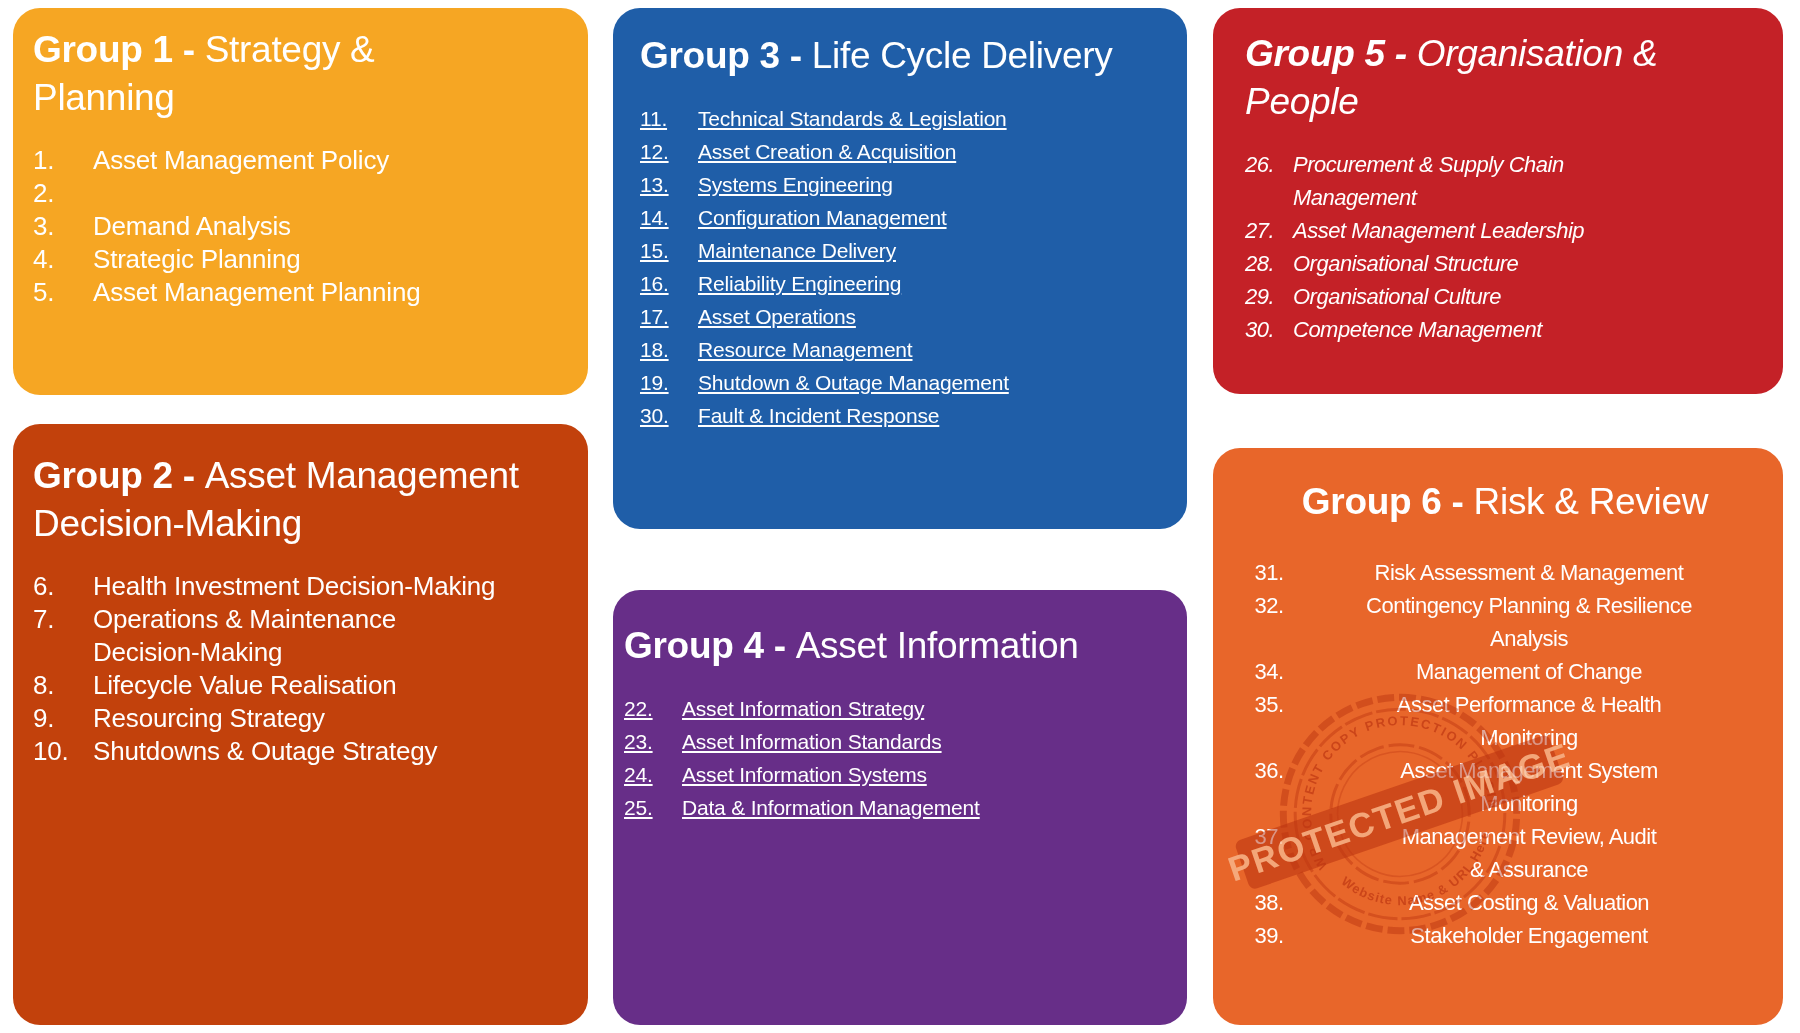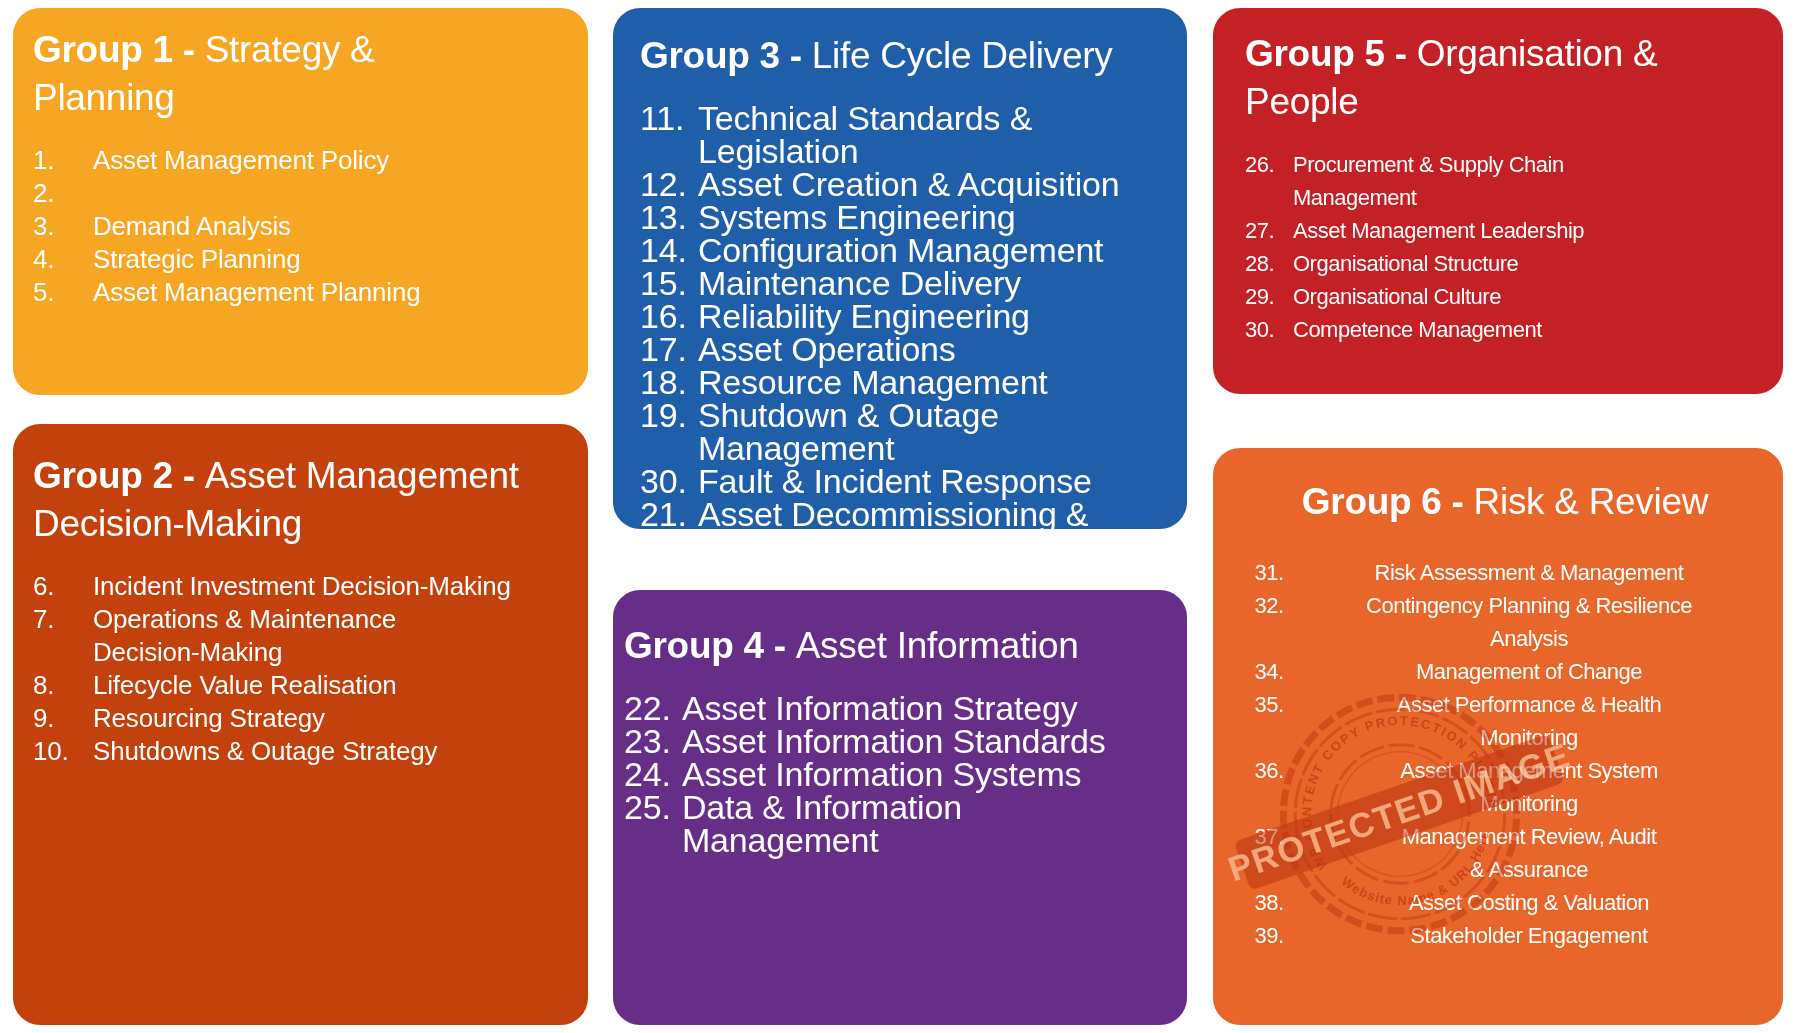--- a/index.html
+++ b/index.html
@@ -14,21 +14,21 @@
   .card h2{
     margin:0 0 22px 0;font-weight:400;font-size:37px;line-height:48px;
     letter-spacing:-0.3px;white-space:pre-line;color:#ffffff;
   }
   .card h2 .b{font-weight:700;}
   .items{display:block;}
   .item{display:flex;align-items:flex-start;}
   .num{flex:0 0 auto;}
   .txt{flex:1 1 auto;white-space:pre-line;}
   .g1 .item,.g2 .item{font-size:26px;line-height:33px;letter-spacing:-0.2px;}
-  .g3 .item,.g4 .item{font-size:34px;line-height:33px;letter-spacing:-0.2px;}
+  .g3 .item,.g4 .item{font-size:21px;line-height:33px;letter-spacing:-0.2px;text-decoration:underline;}
   .g5 .item,.g6 .item{font-size:22px;line-height:33px;letter-spacing:-0.5px;}
   .g1 .num,.g2 .num{width:60px;}
   .g3 .num,.g4 .num{width:58px;}
   .g5 .num,.g6 .num{width:48px;}
 
   .g1{left:13px;top:8px;width:575px;height:387px;padding:18px 24px 0 20px;}
   .g2{left:13px;top:424px;width:575px;height:601px;padding:28px 24px 0 20px;}
   .g3{left:613px;top:8px;width:574px;height:521px;padding:24px 24px 0 27px;}
   .g4{left:613px;top:590px;width:574px;height:435px;padding:32px 24px 0 11px;}
   .g5{left:1213px;top:8px;width:570px;height:386px;padding:22px 18px 0 32px;}
@@ -70,21 +70,21 @@
           <span class="txt">Asset Management Planning</span>
         </div>
       </div>
     </section>
     <section class="card g2" style="background: #c2410c;">
       <h2><span class="b">Group 2 - </span><span class="r">Asset Management
 Decision-Making</span></h2>
       <div class="items">
         <div class="item">
           <span class="num">6.</span>
-          <span class="txt">Incident Investment Decision-Making</span>
+          <span class="txt">Health Investment Decision-Making</span>
         </div>
         <div class="item">
           <span class="num">7.</span>
           <span class="txt">Operations &amp; Maintenance
 Decision-Making</span>
         </div>
         <div class="item">
           <span class="num">8.</span>
           <span class="txt">Lifecycle Value Realisation</span>
         </div>
@@ -134,24 +134,20 @@
           <span class="txt">Resource Management</span>
         </div>
         <div class="item">
           <span class="num">19.</span>
           <span class="txt">Shutdown &amp; Outage Management</span>
         </div>
         <div class="item">
           <span class="num">30.</span>
           <span class="txt">Fault &amp; Incident Response</span>
         </div>
-        <div class="item">
-          <span class="num">21.</span>
-          <span class="txt">Asset Decommissioning &amp; Disposal</span>
-        </div>
       </div>
     </section>
     <section class="card g4" style="background: rgb(103, 46, 136);">
       <h2><span class="b">Group 4 - </span><span class="r">Asset Information</span></h2>
       <div class="items">
         <div class="item">
           <span class="num">22.</span>
           <span class="txt">Asset Information Strategy</span>
         </div>
         <div class="item">
@@ -161,21 +157,21 @@
         <div class="item">
           <span class="num">24.</span>
           <span class="txt">Asset Information Systems</span>
         </div>
         <div class="item">
           <span class="num">25.</span>
           <span class="txt">Data &amp; Information Management</span>
         </div>
       </div>
     </section>
-    <section class="card g5" style="background: rgb(196, 33, 39);">
+    <section class="card g5" style="background: rgb(196, 33, 39); font-style: italic;">
       <h2><span class="b">Group 5 - </span><span class="r">Organisation &amp;
 People</span></h2>
       <div class="items">
         <div class="item">
           <span class="num">26.</span>
           <span class="txt">Procurement &amp; Supply Chain
 Management</span>
         </div>
         <div class="item">
           <span class="num">27.</span>

